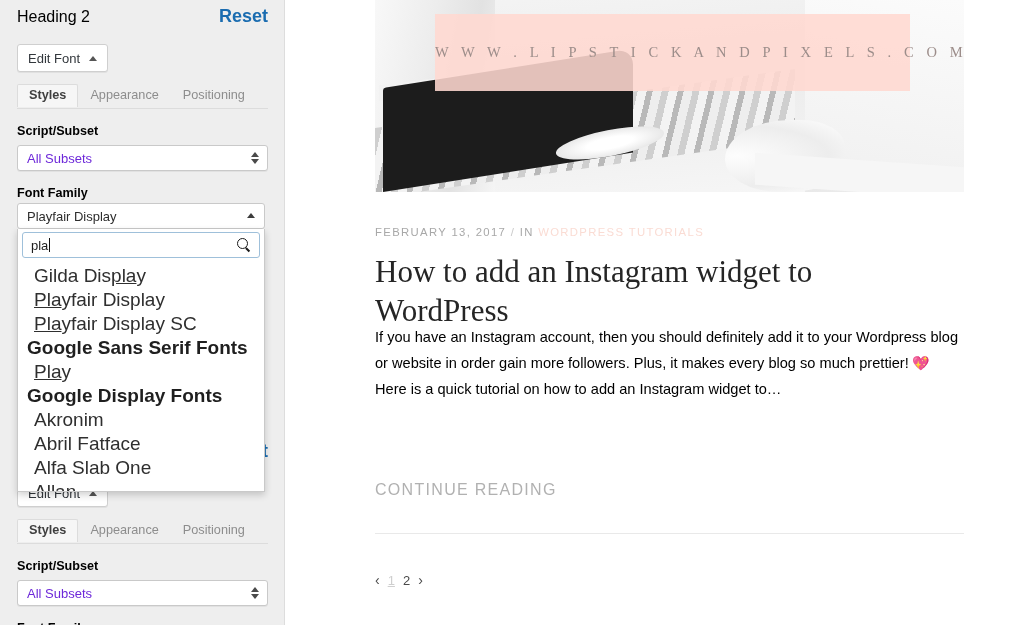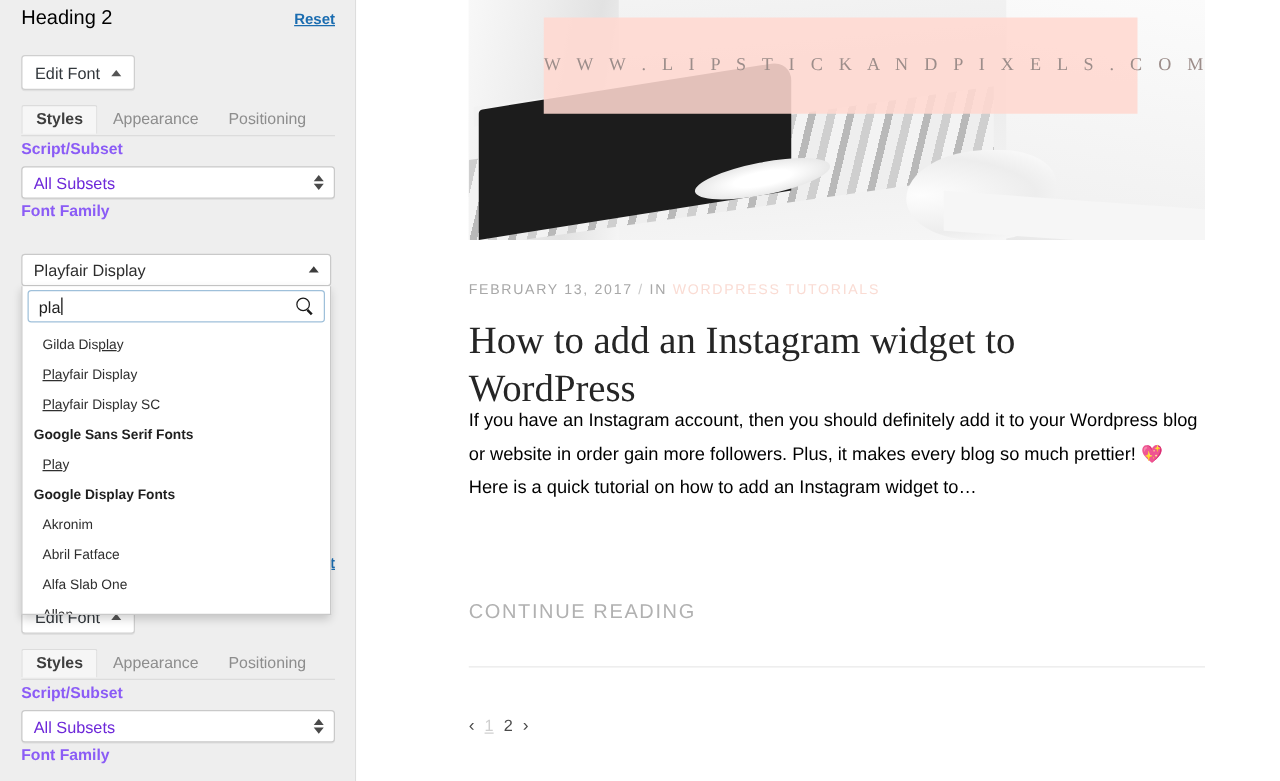--- a/index.html
+++ b/index.html
@@ -19,21 +19,21 @@
     border-right: 1px solid #dddddd;
     overflow: hidden;
   }
   .panel-section { position: absolute; left: 0; width: 285px; padding: 0 17px; }
 
   .sect-head {
     display: flex; align-items: baseline; justify-content: space-between;
     height: 30px;
   }
   .reset-link {
-    font-size: 12px; color: #1a6cb0; text-decoration: underline;
+    font-size: 18px; color: #1a6cb0; 
     font-weight: bold; cursor: pointer;
   }
 
   .edit-font-btn {
     display: inline-flex; align-items: center; gap: 9px;
     height: 28px; padding: 0 10px;
     background: #ffffff; border: 1px solid #cfcfcf; border-radius: 3px;
     font-size: 13px; color: #32373c; cursor: pointer;
     box-shadow: 0 1px 0 rgba(0,0,0,.06);
   }
@@ -53,22 +53,22 @@
     cursor: pointer; position: relative; top: 1px;
     border: 1px solid transparent; border-bottom: none;
   }
   .tab.active {
     color: #3f3f3f; font-weight: bold;
     background: #f6f6f6; border-color: #dcdcdc;
     border-radius: 2px 2px 0 0;
   }
 
   .field-label {
-    font-size: 12.6px; font-weight: bold; color: #8b5cf6;
-    margin-top: 3px; margin-bottom: 7px;
+    font-size: 12.6px; font-weight: bold; color: #000000;
+    margin-top: 15px; margin-bottom: 7px;
   }
   .select-box {
     position: relative;
     height: 26px; background: #fff;
     border: 1px solid #c9c9c9; border-radius: 3px;
     display: flex; align-items: center; padding: 0 26px 0 9px;
     font-size: 13px; color: #6d28d9; cursor: pointer;
     box-shadow: 0 1px 0 rgba(0,0,0,.05);
   }
   .stepper {
@@ -125,21 +125,21 @@
     width: 9px; height: 9px; border: 1.6px solid #1a1a1a; border-radius: 50%;
   }
   .mag::after {
     content: ""; position: absolute; left: 8.5px; top: 9px;
     width: 5px; height: 1.7px; background: #1a1a1a;
     transform: rotate(45deg); transform-origin: left center;
   }
 
   .opt-list { padding-top: 2px; }
   .opt {
-    font-size: 11px; color: #2f2f2f;
+    font-size: 19px; color: #2f2f2f;
     padding: 3px 10px 3px 16px; line-height: 18px;
     cursor: pointer; white-space: nowrap;
   }
   .opt.group {
     font-weight: bold; color: #1f1f1f; padding-left: 9px;
   }
   .opt u { text-decoration: underline; }
 
   
   .preview {

